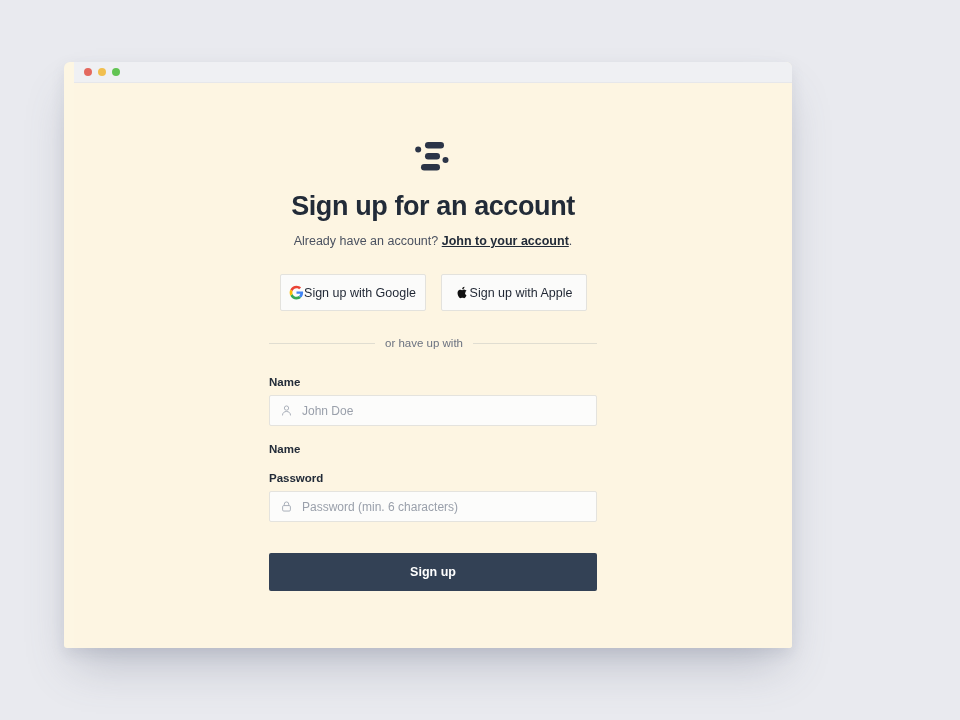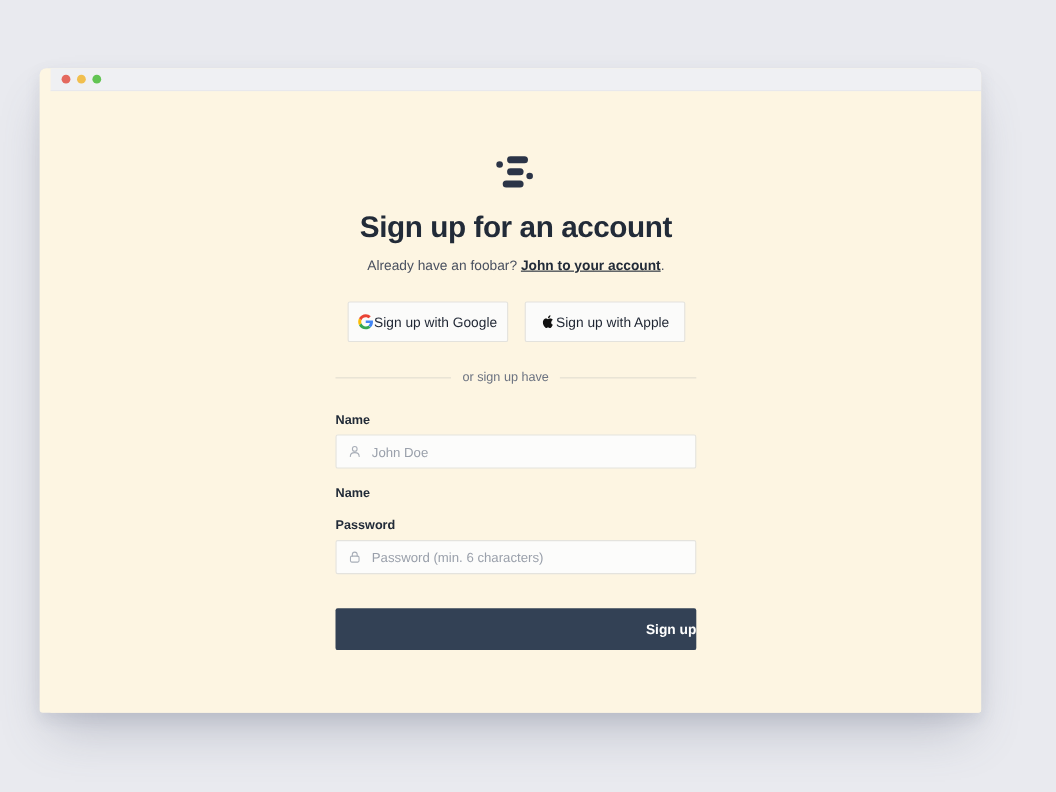--- a/index.html
+++ b/index.html
@@ -12,23 +12,23 @@
 
   body {
     background: #e9eaef;
     font-family: "Liberation Sans", sans-serif;
     -webkit-font-smoothing: antialiased;
   }
 
   
   .window {
     position: absolute;
-    left: 36px;
+    left: 64px;
     top: 62px;
-    width: 856px;
+    width: 728px;
     height: 586px;
     border-radius: 6px 6px 3px 3px;
     overflow: hidden;
     box-shadow: 0 26px 44px -10px rgba(90, 95, 120, 0.30),
                 0 6px 14px rgba(90, 95, 120, 0.12);
     background: #fdf6e3;
     padding-left: 10px;
   }
 
   .titlebar {
@@ -173,21 +173,20 @@
     height: 38px;
     margin-top: 14px;
     background: #334155;
     border: none;
     border-radius: 2px;
     color: #ffffff;
     font-family: "Liberation Sans", sans-serif;
     font-size: 12.5px;
     font-weight: bold;
     cursor: pointer;
-    text-align: right;
   }
 </style>
 </head>
 <body>
 
 <div class="window">
 
   <div class="titlebar">
     <span class="dot red"></span>
     <span class="dot yellow"></span>
@@ -199,21 +198,21 @@
     <svg class="logo" viewBox="0 0 38 34">
       <rect x="11" y="1" width="19" height="6.4" rx="3.2" fill="#2b3447"></rect>
       <rect x="11" y="12" width="15" height="6.4" rx="3.2" fill="#2b3447"></rect>
       <rect x="7" y="23" width="19" height="6.4" rx="3.2" fill="#2b3447"></rect>
       <circle cx="4.2" cy="8.6" r="3.0" fill="#2b3447"></circle>
       <circle cx="31.5" cy="19.0" r="3.0" fill="#2b3447"></circle>
     </svg>
 
     <h1 class="title">Sign up for an account</h1>
 
-    <p class="subtitle"><span>Already have an foobar? </span><a href="#">John to your account</a><span>.</span></p>
+    <p class="subtitle"><span>Already have an account? </span><a href="#">John to your account</a><span>.</span></p>
 
     <div class="social-row">
 
       <button class="social-btn">
         <svg class="social-ico" viewBox="0 0 48 48">
           <path fill="#4285F4" d="M45.1 24.5c0-1.6-.1-2.8-.4-4H24v7.3h12.1c-.2 2-1.6 5-4.5 7l6.9 5.3c4.1-3.8 6.6-9.4 6.6-15.6z"></path>
           <path fill="#34A853" d="M24 46c5.9 0 10.9-2 14.5-5.3l-6.9-5.3c-1.8 1.3-4.3 2.2-7.6 2.2-5.8 0-10.7-3.8-12.5-9.1l-7.1 5.5C8.1 41.1 15.4 46 24 46z"></path>
           <path fill="#FBBC05" d="M11.5 28.5c-.5-1.4-.7-2.9-.7-4.5s.3-3.1.7-4.5l-7.1-5.5C2.8 17 2 20.4 2 24s.8 7 2.4 10l7.1-5.5z"></path>
           <path fill="#EA4335" d="M24 10.6c4.1 0 6.9 1.8 8.5 3.3l6.1-6C34.9 4.5 29.9 2 24 2 15.4 2 8.1 6.9 4.4 14l7.1 5.5c1.8-5.3 6.7-8.9 12.5-8.9z"></path>
         </svg>
@@ -224,21 +223,21 @@
         <svg class="social-ico" viewBox="0 0 24 24">
           <path fill="#111111" d="M16.4 12.7c0-2.3 1.9-3.4 2-3.5-1.1-1.6-2.8-1.8-3.4-1.8-1.4-.1-2.8.8-3.5.8-.7 0-1.8-.8-3-.8-1.5 0-2.9.9-3.7 2.3-1.6 2.7-.4 6.8 1.1 9 .8 1.1 1.6 2.3 2.8 2.3 1.1 0 1.6-.7 2.9-.7 1.3 0 1.7.7 2.9.7 1.2 0 2-1.1 2.7-2.2.9-1.2 1.2-2.5 1.2-2.5-.1 0-2.4-.9-2.4-3.6zM14.2 5.6c.6-.8 1-1.8.9-2.9-.9 0-2 .6-2.7 1.4-.6.7-1.1 1.8-.9 2.8 1 .1 2-.5 2.7-1.3z"></path>
         </svg>
         <span>Sign up with Apple</span>
       </button>
 
     </div>
 
     <div class="divider">
       <span class="rule left"></span>
-      <span class="dtext">or sign up have</span>
+      <span class="dtext">or have up with</span>
       <span class="rule right"></span>
     </div>
 
     <form class="form">
 
       <div class="field">
         <label class="field-label">Name</label>
         <div class="input-wrap">
           <svg class="input-ico" viewBox="0 0 20 20">
             <circle cx="10" cy="6.3" r="3.3" fill="none" stroke="#a8aeb8" stroke-width="1.5"></circle>

